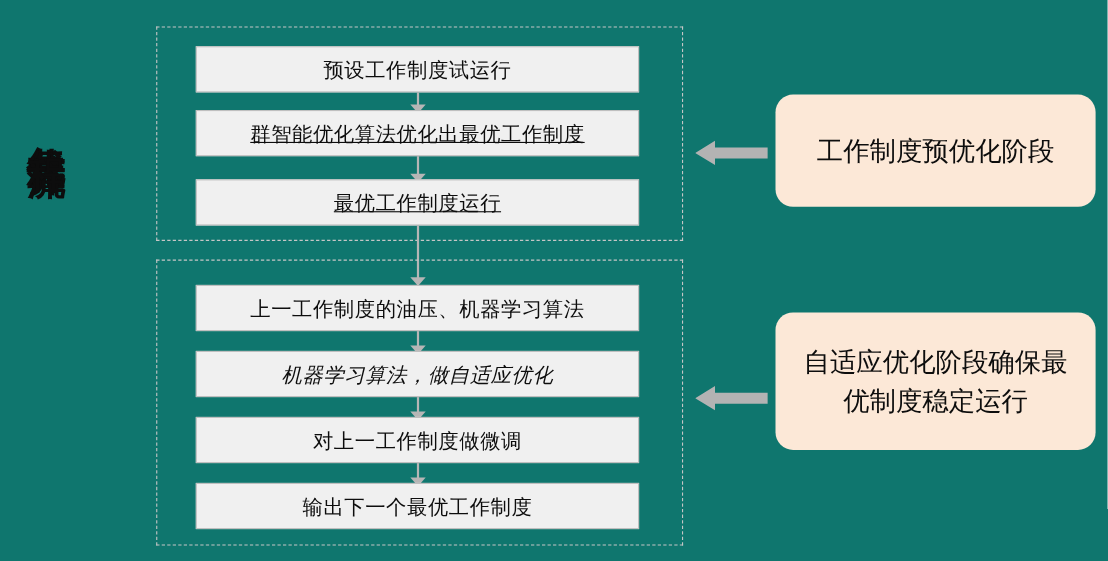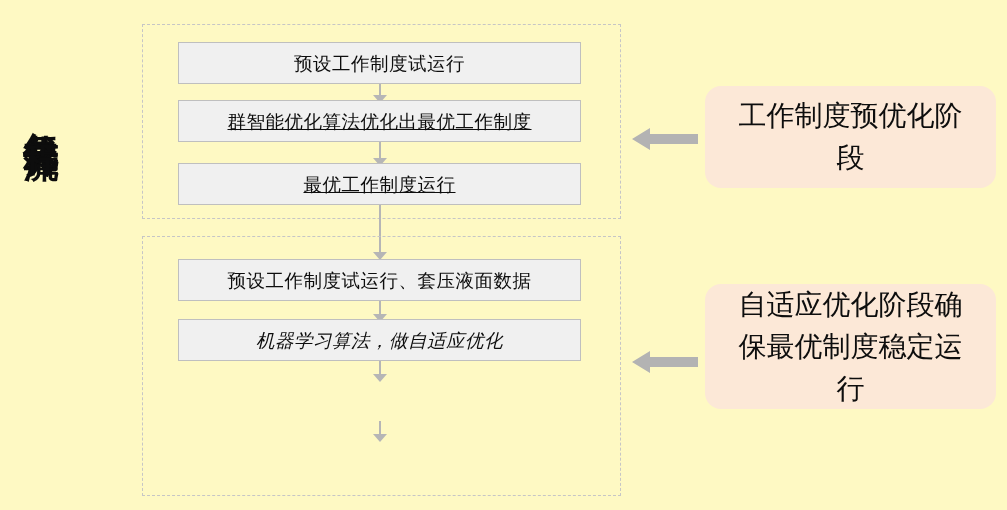--- a/index.html
+++ b/index.html
@@ -7,21 +7,21 @@
     padding: 0;
     background: #ffffff;
   }
   body {
     font-family: "DejaVu Sans", "Liberation Sans", sans-serif;
   }
   #canvas {
     position: relative;
     width: 1007px;
     height: 510px;
-    background: #fef9c3;
+    background: #0f766e;
     overflow: hidden;
   }
 
   
   .vertical-title {
     position: absolute;
     left: 12px;
     top: 104px;
     width: 46px;
     height: 316px;
@@ -116,21 +116,21 @@
     position: absolute;
     left: 705px;
     width: 291px;
     box-sizing: border-box;
     background: #fce8d7;
     border-radius: 16px;
     display: flex;
     align-items: center;
     justify-content: center;
     text-align: center;
-    font-size: 28px;
+    font-size: 24px;
     line-height: 1.5;
     color: #0d0d0d;
     padding: 6px 22px;
   }
   #callout-1 {
     top: 86px;
     height: 102px;
   }
   #callout-2 {
     top: 284px;
@@ -166,34 +166,36 @@
   <div class="connector c-2"></div>
   <div class="arrowhead a-2"></div>
 
   <div class="step-box step-3">最优工作制度运行</div>
 
   <div class="connector c-3"></div>
   <div class="arrowhead a-3"></div>
 
   <div class="group-box" id="group-2"></div>
 
-  <div class="step-box step-4">预设工作制度试运行、套压液面数据</div>
+  <div class="step-box step-4">上一工作制度的油压、机器学习算法</div>
 
   <div class="connector c-4"></div>
   <div class="arrowhead a-4"></div>
 
   <div class="step-box step-5">机器学习算法，做自适应优化</div>
 
   <div class="connector c-5"></div>
   <div class="arrowhead a-5"></div>
 
+  <div class="step-box step-6">对上一工作制度做微调</div>
 
   <div class="connector c-6"></div>
   <div class="arrowhead a-6"></div>
 
+  <div class="step-box step-7">输出下一个最优工作制度</div>
 
   <div class="pointer-arrow" id="pointer-arrow-1">
     <svg width="66" height="24" viewBox="0 0 66 24">
       <polygon points="0,12 18,1 18,7 66,7 66,17 18,17 18,23" fill="#b3b3b3"></polygon>
     </svg>
   </div>
 
   <div class="callout" id="callout-1">工作制度预优化阶段</div>
 
   <div class="pointer-arrow" id="pointer-arrow-2">

